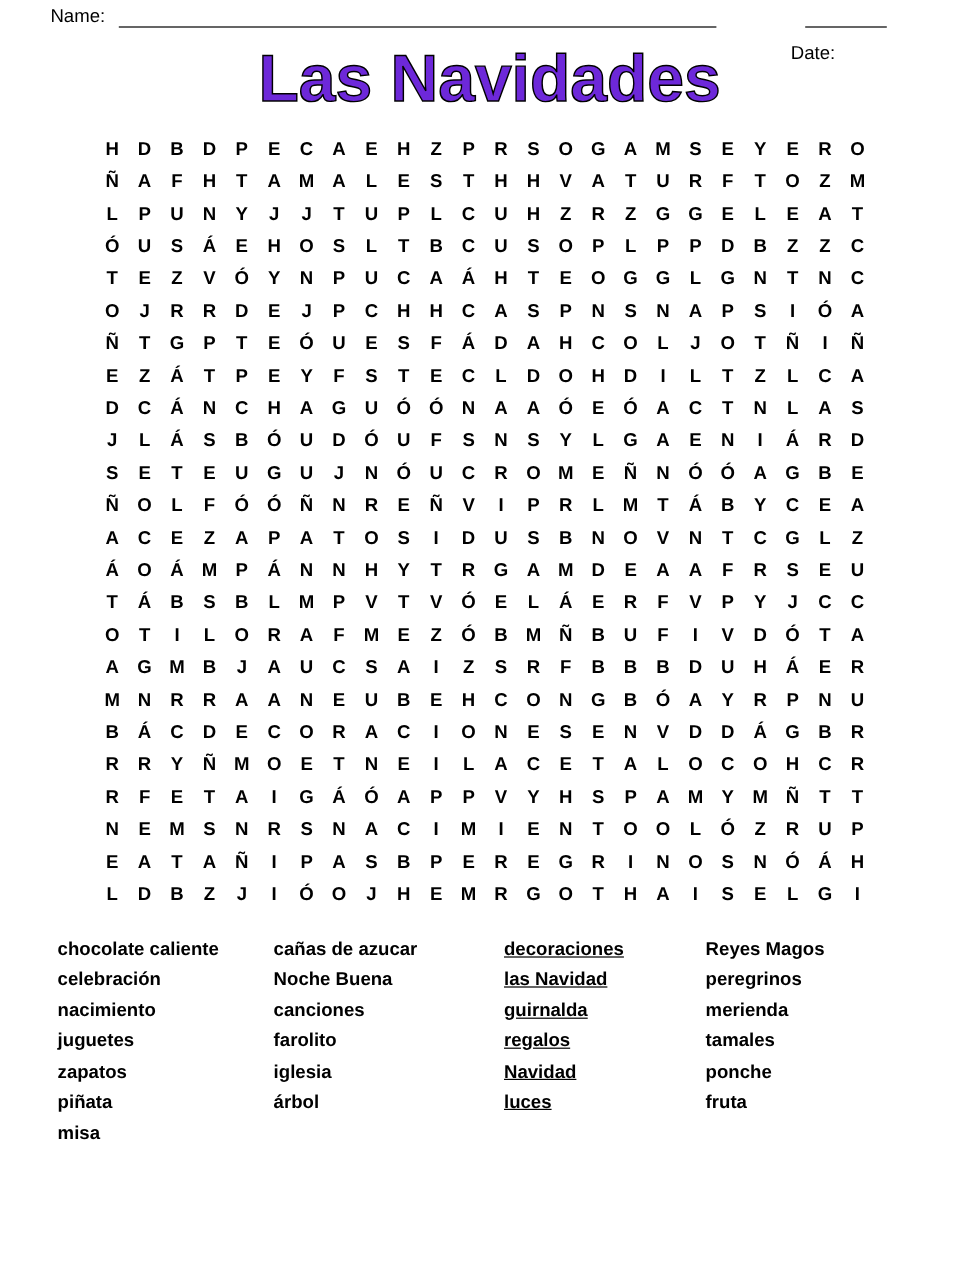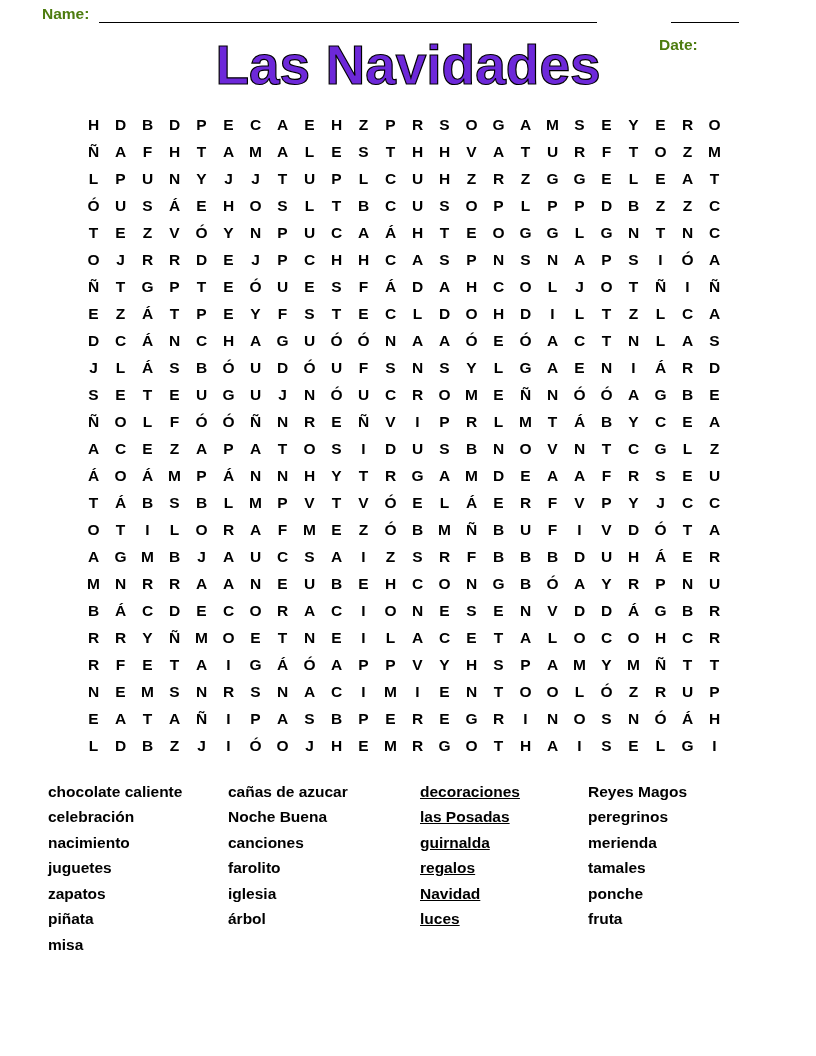--- a/index.html
+++ b/index.html
@@ -8,22 +8,22 @@
     background: #ffffff;
     color: #000000;
     font-family: "Liberation Sans", sans-serif;
     position: relative;
     overflow: hidden;
   }
   .hdr-label {
     position: absolute;
     top: 5px;
     font-size: 15.5px;
-    font-weight: 700;
-    color: #4d7c0f;
+    font-weight: 400;
+    color: #000000;
   }
   #name-label { left: 42px; }
   #date-label { left: 659px; margin-top: 31px; }
   .blank-line {
     position: absolute;
     top: 22px;
     border-bottom: 1.6px solid #000;
     height: 0;
   }
   #name-line { left: 99px; width: 498px; }
@@ -683,21 +683,21 @@
     <div class="wcol wcol-2">
         <div class="word">cañas de azucar</div>
         <div class="word">Noche Buena</div>
         <div class="word">canciones</div>
         <div class="word">farolito</div>
         <div class="word">iglesia</div>
         <div class="word">árbol</div>
       </div>
     <div class="wcol wcol-3">
         <div class="word">decoraciones</div>
-        <div class="word">las Posadas</div>
+        <div class="word">las Navidad</div>
         <div class="word">guirnalda</div>
         <div class="word">regalos</div>
         <div class="word">Navidad</div>
         <div class="word">luces</div>
       </div>
     <div class="wcol wcol-4">
         <div class="word">Reyes Magos</div>
         <div class="word">peregrinos</div>
         <div class="word">merienda</div>
         <div class="word">tamales</div>

